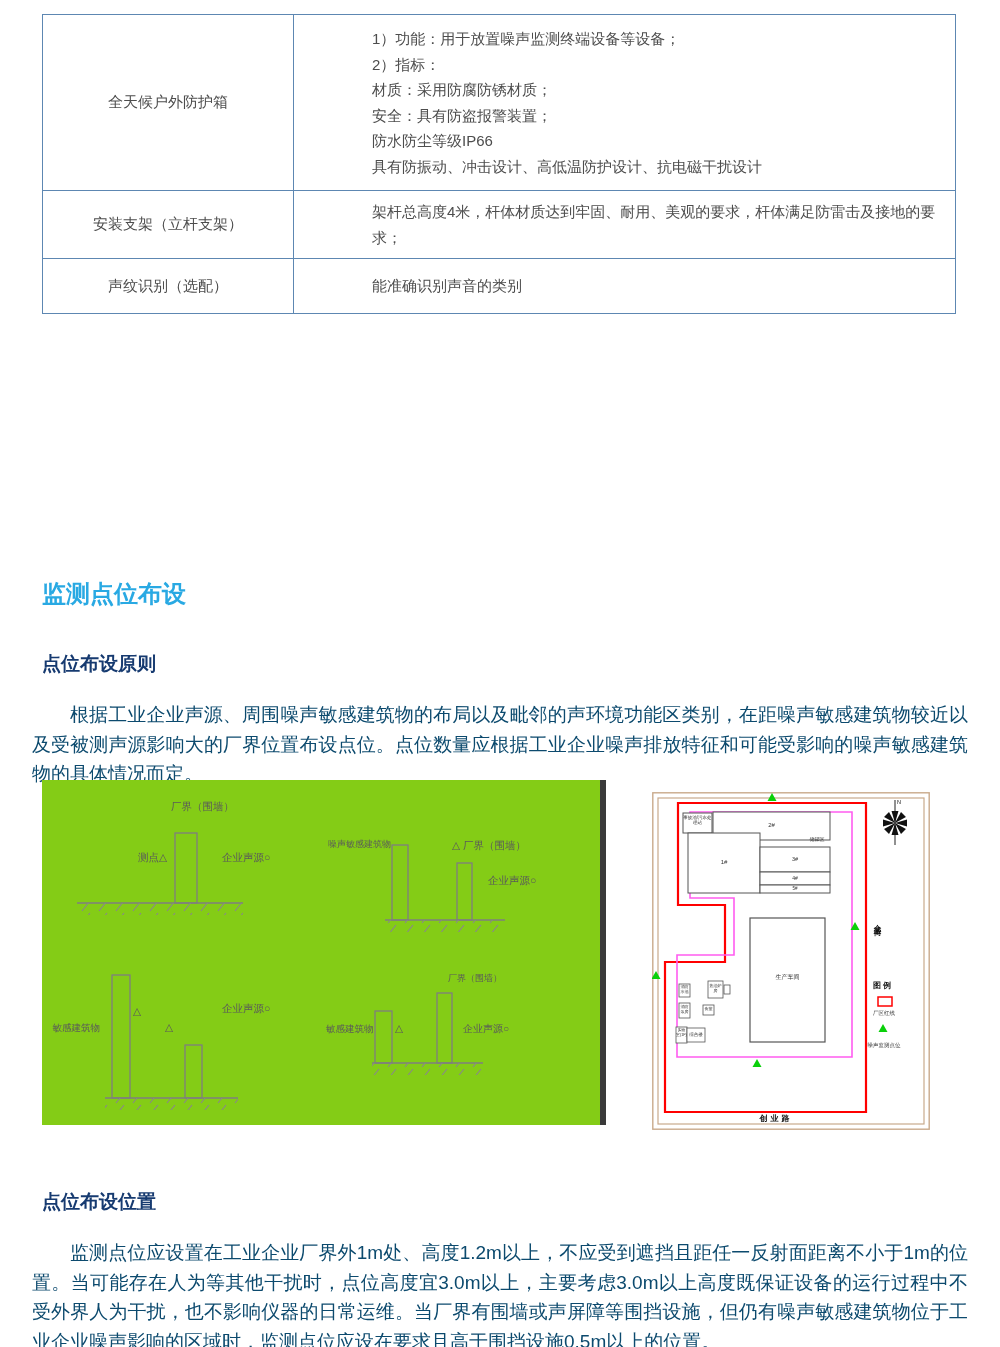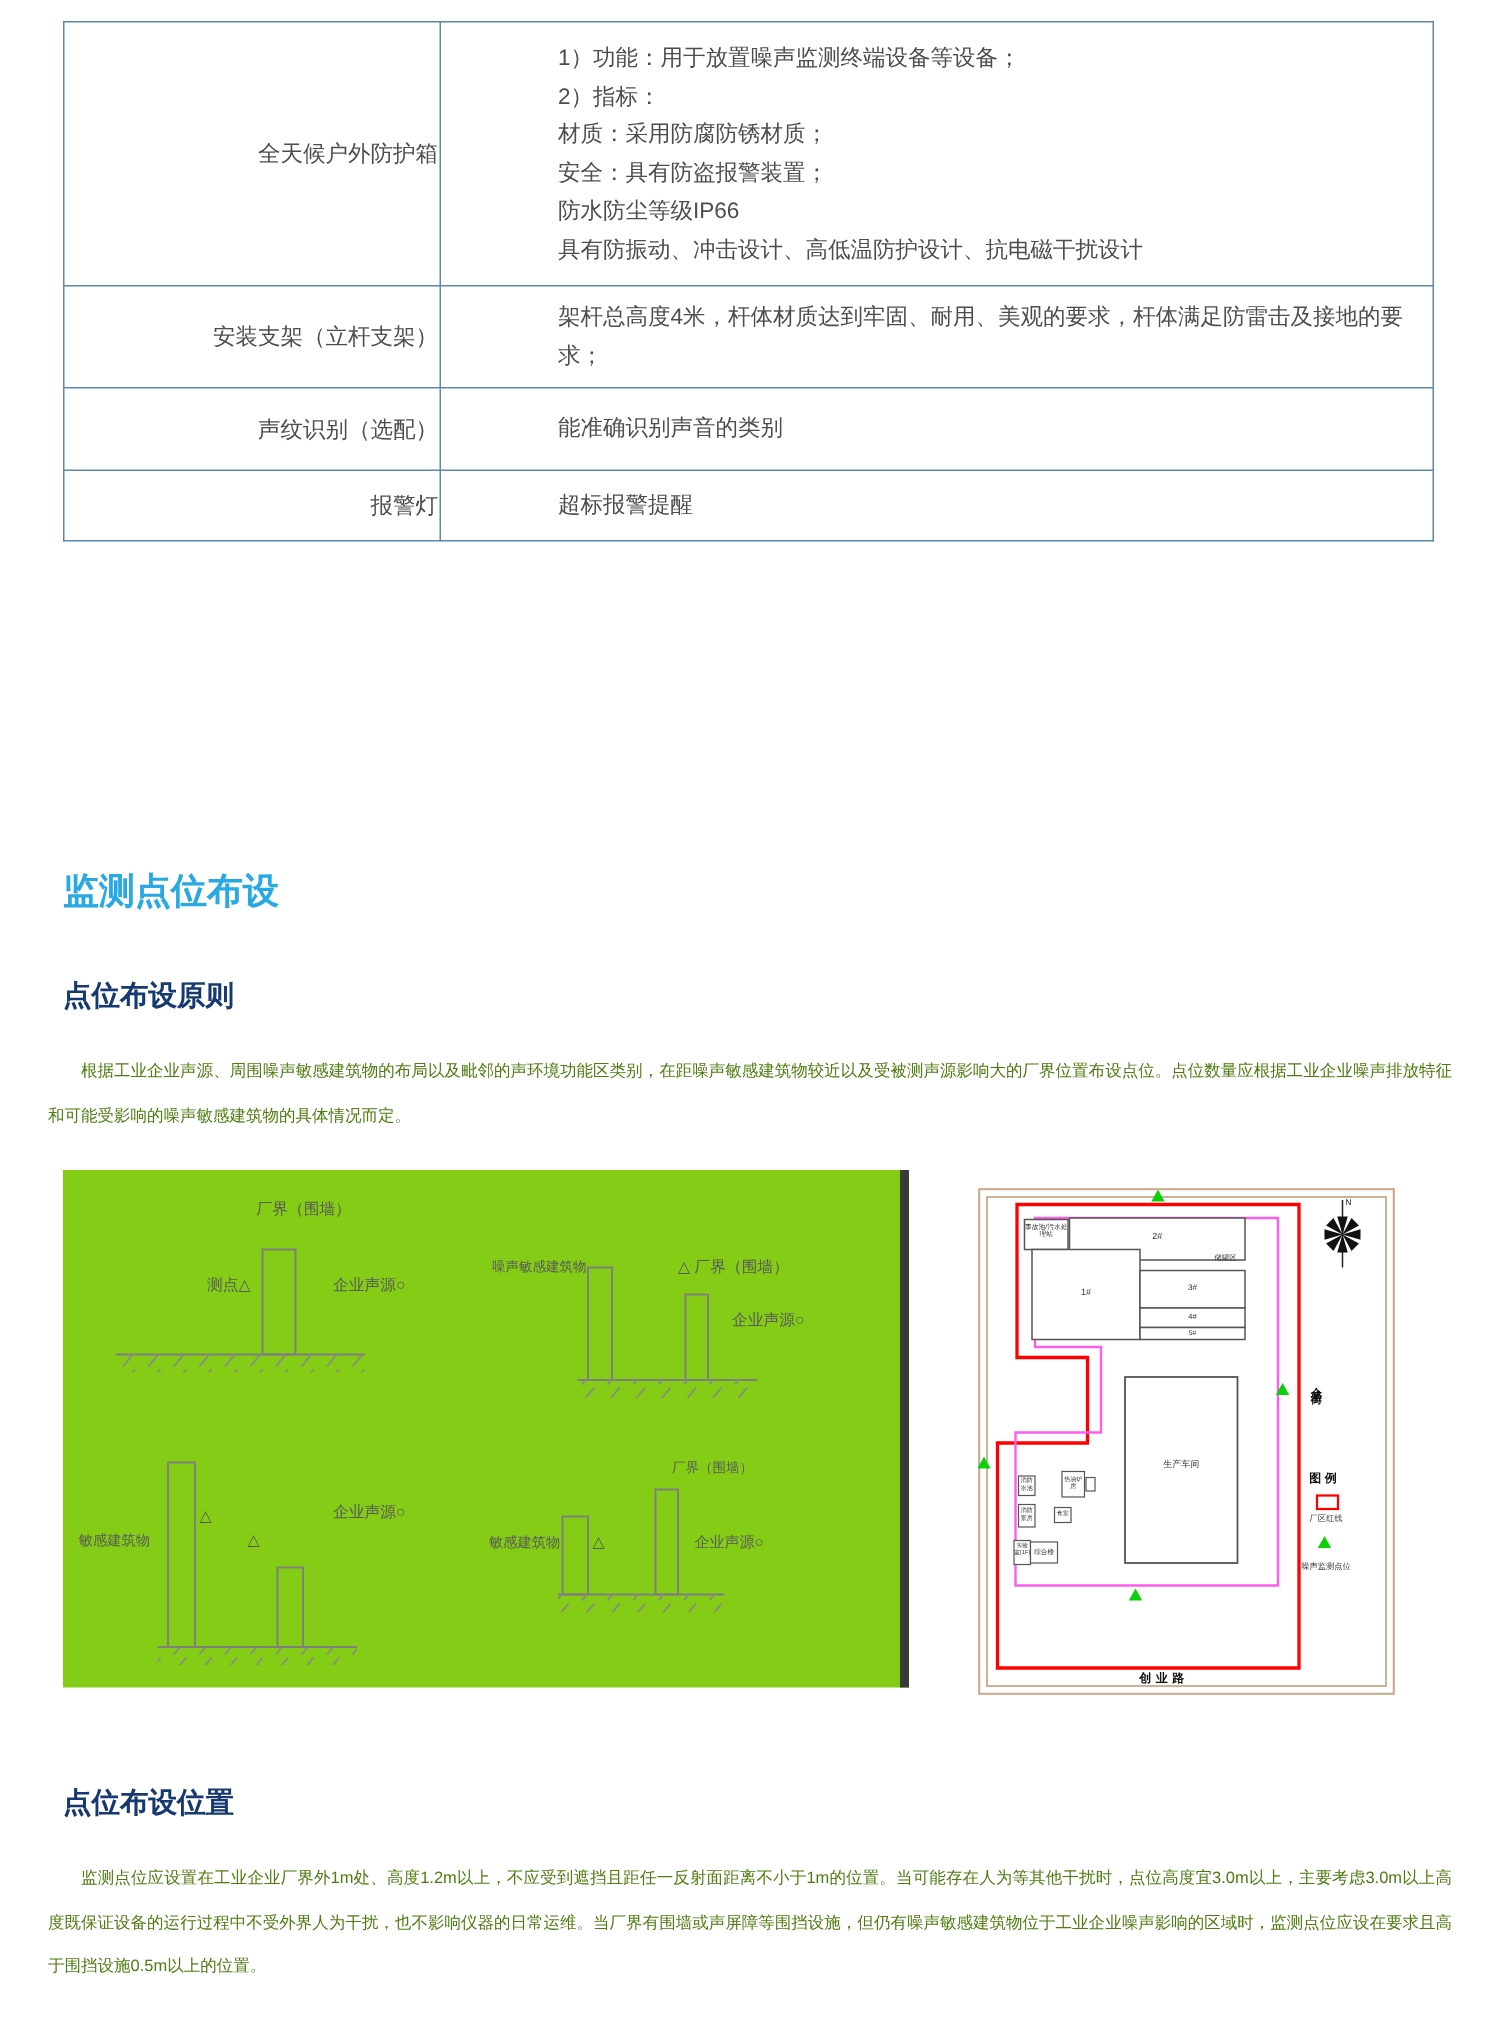--- a/index.html
+++ b/index.html
@@ -3,28 +3,28 @@
 <meta charset="utf-8">
 <style>
   html,body{margin:0;padding:0;}
   body{
     width:1000px;height:1347px;position:relative;background:#ffffff;
     font-family:"Liberation Sans","DejaVu Sans",sans-serif;color:#4a4a4a;
   }
   
   .spec-table{position:absolute;left:42px;top:14px;width:914px;border-collapse:collapse;table-layout:fixed;}
   .spec-table td{border:1.5px solid #5d87b2;font-size:15px;color:#4d4d4d;vertical-align:middle;}
-  .spec-table td.lbl{text-align:right;width:248px;}
+  .spec-table td.lbl{text-align:center;width:248px;}
   .spec-table td.val{padding-left:30px;padding-right:14px;}
   .spec-table .line{line-height:25.5px;margin-left:48px;}
   
   .h-main{position:absolute;left:42px;top:578px;font-size:24px;font-weight:bold;color:#29a9e3;}
   .h-sub{position:absolute;left:42px;font-size:19px;font-weight:bold;color:#163a70;}
-  .para{position:absolute;left:32px;width:936px;font-size:11px;line-height:29.5px;
-        color:#4d7c0f;text-indent:2em;text-align:justify;}
+  .para{position:absolute;left:32px;width:936px;font-size:19px;line-height:29.5px;
+        color:#0c4a6e;text-indent:2em;text-align:justify;}
   
   .fig-left{position:absolute;left:42px;top:780px;width:558px;height:345px;background:#84cc16;
             border-right:6px solid #3a3a3a;}
   .fig-left svg{position:absolute;left:0;top:0;}
   .fig-lbl{position:absolute;color:#5a5a5a;white-space:nowrap;font-size:10.5px;line-height:12px;}
   
   .fig-map{position:absolute;left:652px;top:792px;width:278px;height:338px;background:#ffffff;}
   .fig-map svg{position:absolute;left:0;top:0;}
   .m-lbl{position:absolute;color:#333;text-align:center;line-height:1.2;white-space:normal;word-break:break-all;}
   .v-text{writing-mode:vertical-rl;letter-spacing:2px;}
@@ -48,26 +48,20 @@
   <tr style="height:68px;">
     <td class="lbl">安装支架（立杆支架）</td>
     <td class="val">
       <div class="line">架杆总高度4米，杆体材质达到牢固、耐用、美观的要求，杆体满足防雷击及接地的要求；</div>
     </td>
   </tr>
   <tr style="height:55px;">
     <td class="lbl">声纹识别（选配）</td>
     <td class="val">
       <div class="line">能准确识别声音的类别</div>
-    </td>
-  </tr>
-  <tr style="height:47px;">
-    <td class="lbl">报警灯</td>
-    <td class="val">
-      <div class="line">超标报警提醒</div>
     </td>
   </tr>
 </tbody>
   </table>
 
 <div class="h-main">监测点位布设</div>
 <div class="h-sub" style="top:651px;">点位布设原则</div>
 <div class="para" style="top:700px;">根据工业企业声源、周围噪声敏感建筑物的布局以及毗邻的声环境功能区类别，在距噪声敏感建筑物较近以及受被测声源影响大的厂界位置布设点位。点位数量应根据工业企业噪声排放特征和可能受影响的噪声敏感建筑物的具体情况而定。</div>
 
 <div class="fig-left">

